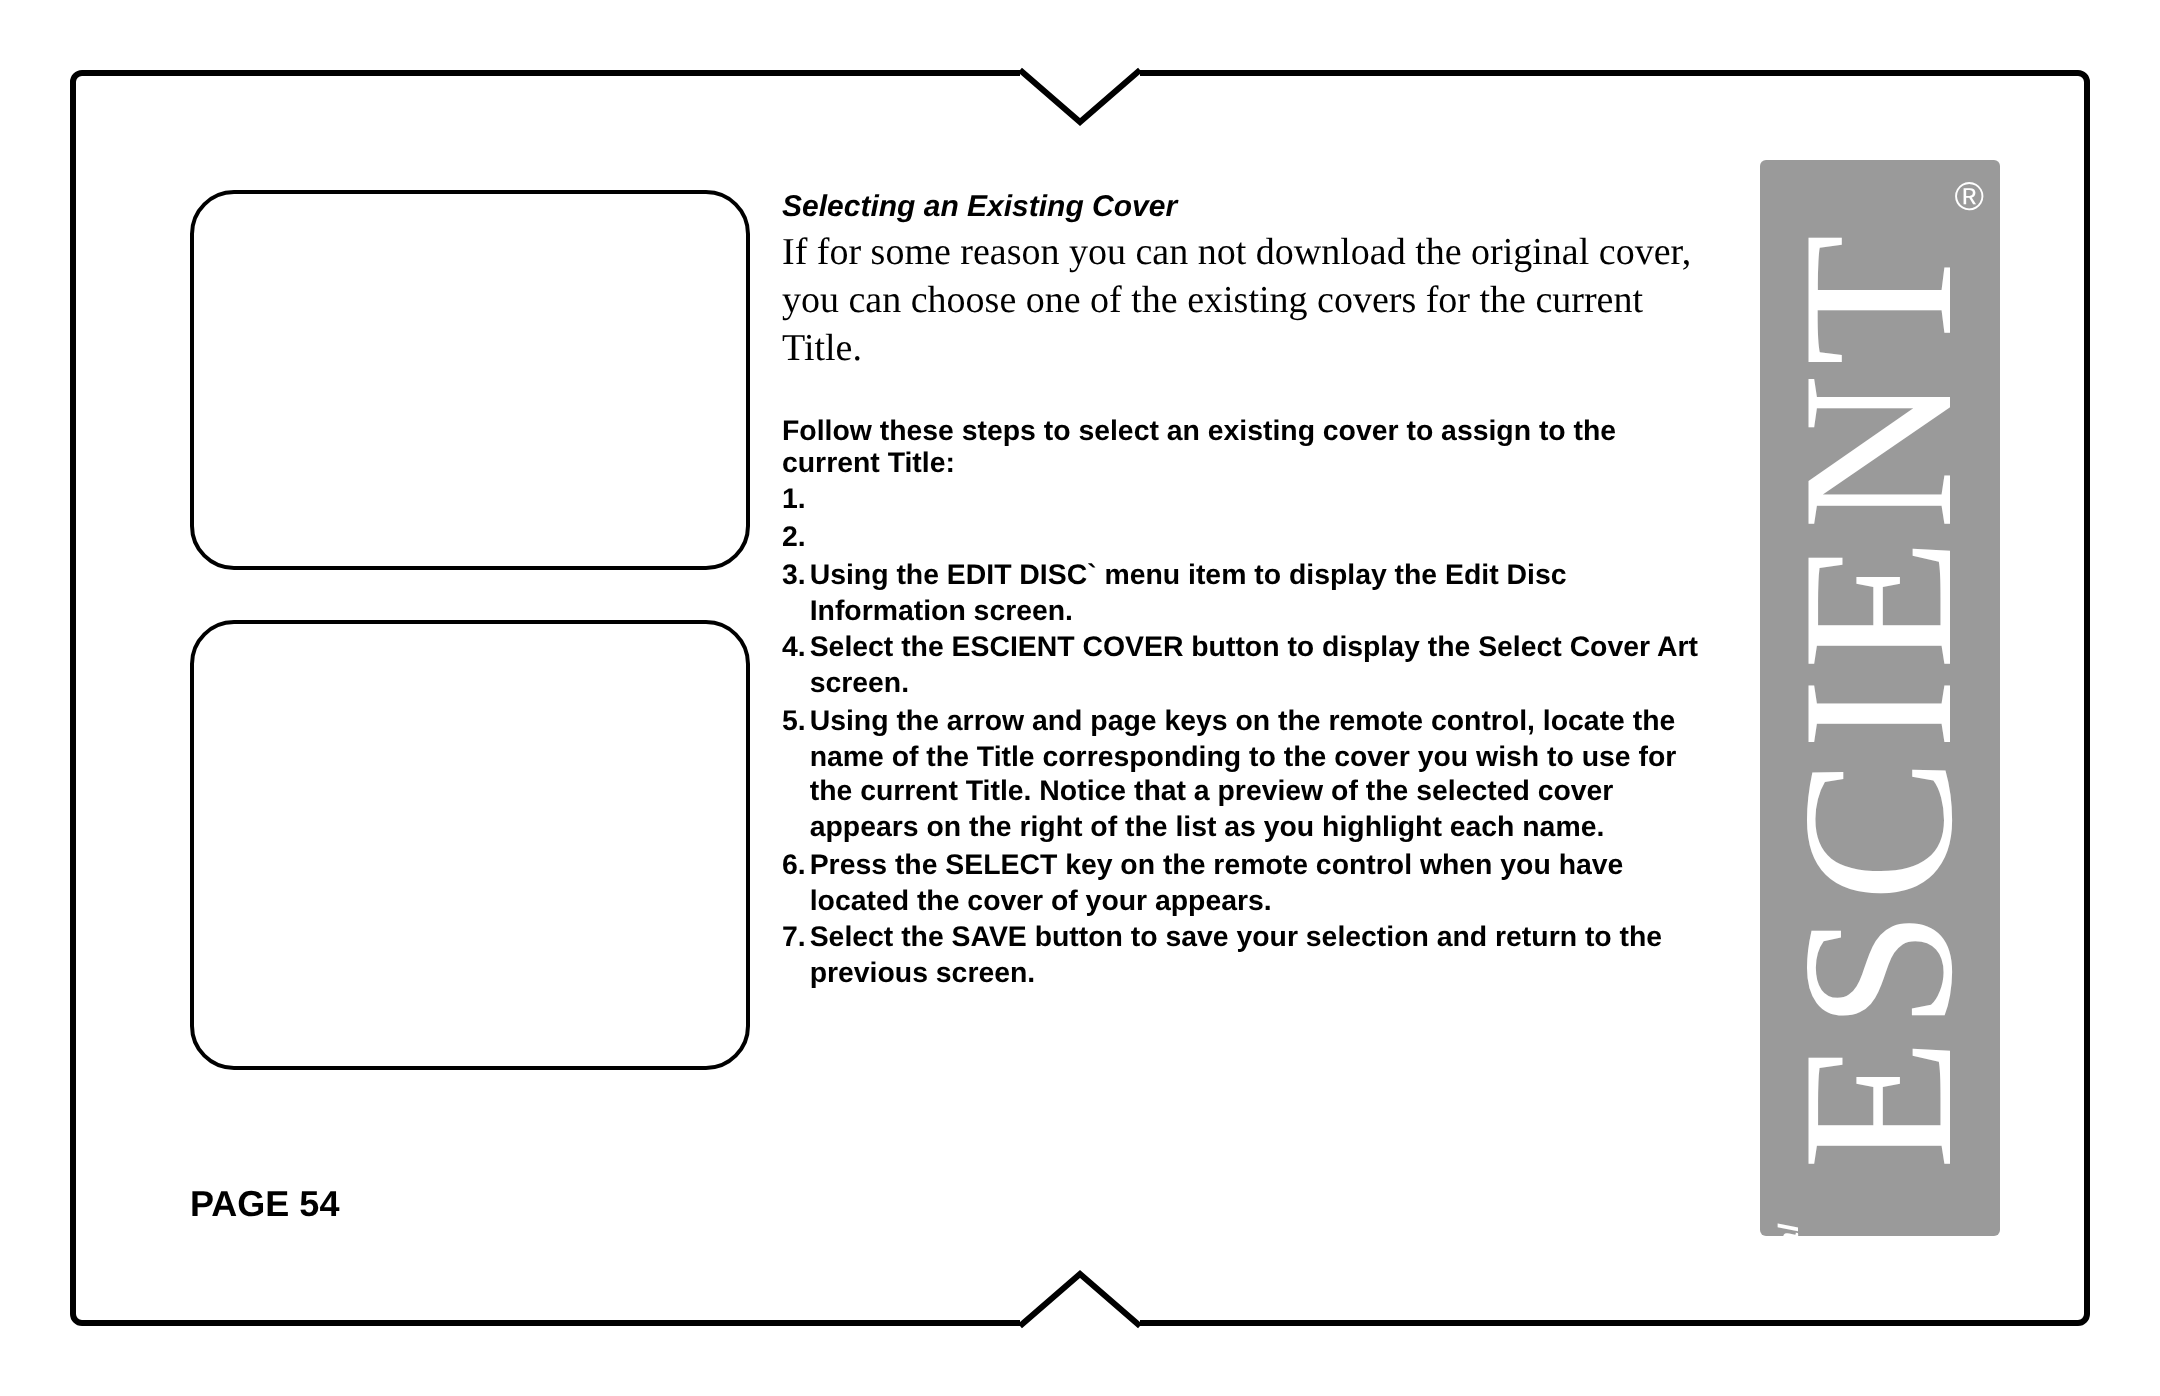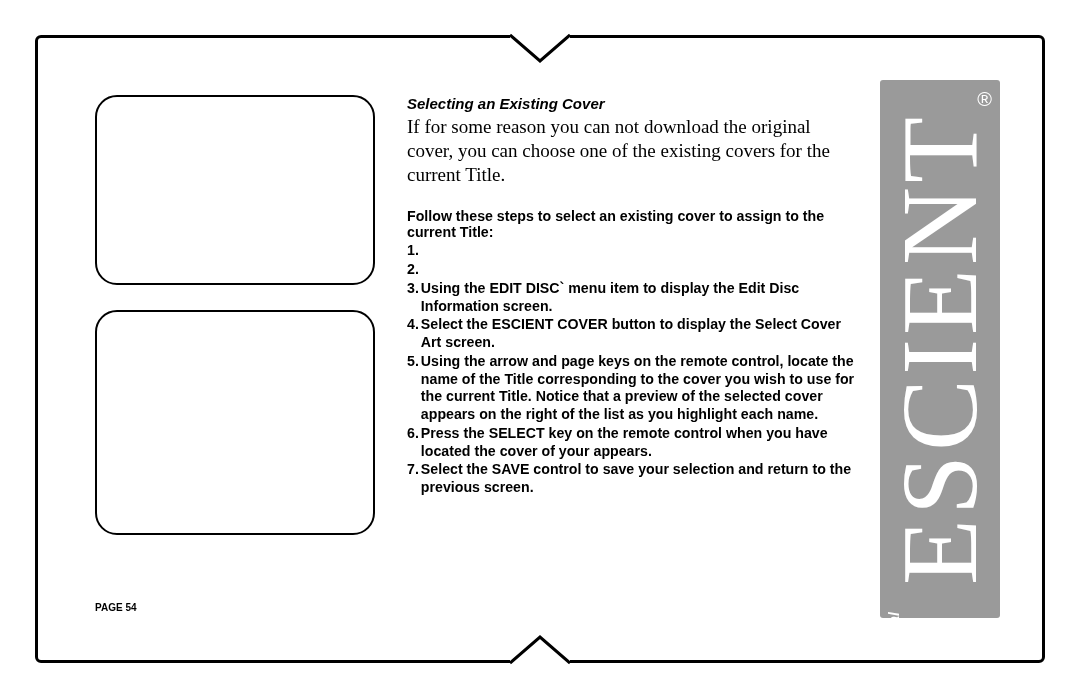--- a/index.html
+++ b/index.html
@@ -93,21 +93,21 @@
     border: 2.5px solid #000;
     border-radius: 22px;
     width: 280px;
     position: absolute;
     left: 0;
   }
   .image-box.top { top: 0; height: 190px; }
   .image-box.bottom { top: 215px; height: 225px; }
   .text-col {
     position: absolute;
-    left: 312px;
+    left: 296px;
     top: 0;
     right: 0;
   }
   .section-title {
     font-weight: bold;
     font-style: italic;
     font-size: 15px;
     margin-bottom: 3px;
   }
   .intro-text {
@@ -134,21 +134,21 @@
     flex: 0 0 auto;
     padding-right: 2px;
     white-space: nowrap;
   }
   .steps-list .txt { }
   .page-label {
     position: absolute;
     left: 60px;
     bottom: 50px;
     font-weight: bold;
-    font-size: 10px;
+    font-size: 18px;
   }
 </style>
 </head>
 <body>
 
 <div class="outer-frame">
   <div class="frame-border"></div>
 
   <div class="notch-top">
     <svg width="60" height="30" viewBox="0 0 60 30">
@@ -193,20 +193,20 @@
         <div class="step">
             <span class="num">5.</span>
             <span class="txt">Using the arrow and page keys on the remote control, locate the name of the Title corresponding to the cover you wish to use for the current Title. Notice that a preview of the selected cover appears on the right of the list as you highlight each name.</span>
           </div>
         <div class="step">
             <span class="num">6.</span>
             <span class="txt">Press the SELECT key on the remote control when you have located the cover of your appears.</span>
           </div>
         <div class="step">
             <span class="num">7.</span>
-            <span class="txt">Select the SAVE control to save your selection and return to the previous screen.</span>
+            <span class="txt">Select the SAVE button to save your selection and return to the previous screen.</span>
           </div>
       </div>
     </div>
   </div>
 
   <div class="page-label">PAGE 54</div>
 </div>
 
 </body></html>

